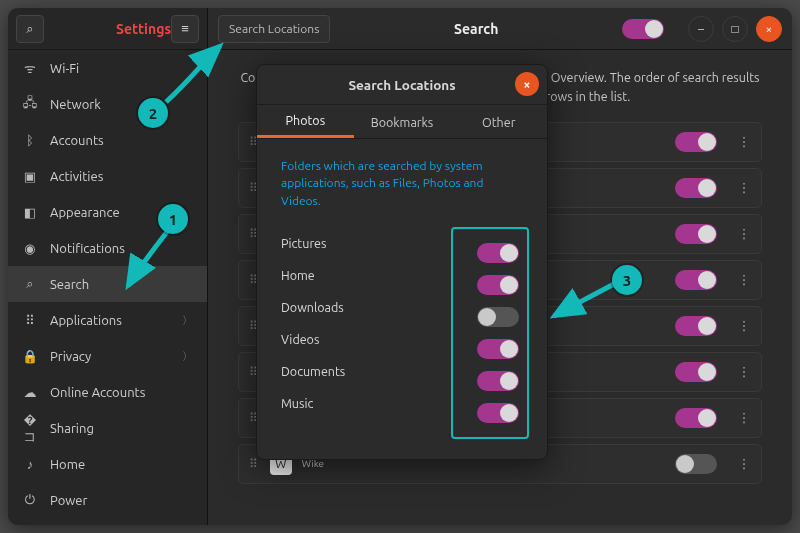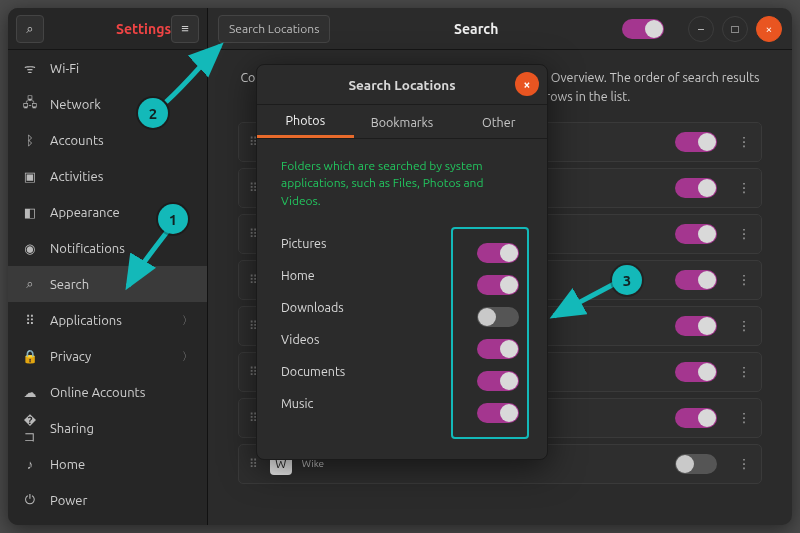--- a/index.html
+++ b/index.html
@@ -42,21 +42,21 @@
   .main-header .tgl{ margin-left:auto;}
   .result-row .tgl{ margin-left:auto;}
   
   .modal { position:absolute; left:256px; top:64px; width:292px; background:#2b2b2b; border:1px solid #1a1a1a; border-radius:8px; box-shadow:0 8px 34px rgba(0,0,0,.55); color:#d8d8d8; z-index:10;}
   .modal-head { height:40px; display:flex; align-items:center; justify-content:center; font-weight:600; font-size:13.5px; position:relative; border-bottom:1px solid #1c1c1c;}
   .modal-head .close { position:absolute; right:8px; top:7px; width:24px;height:24px;border-radius:50%;background:#e95521;color:#fff;display:flex;align-items:center;justify-content:center;font-size:12px;}
   .tabs { display:flex; height:34px; border-bottom:1px solid #1c1c1c;}
   .tab { flex:1; display:flex; align-items:center; justify-content:center; font-size:12.5px; color:#c7c7c7; cursor:pointer;}
   .tab.active { color:#f2f2f2; border-bottom:3px solid #e86a2b;}
   .modal-body { padding:18px 18px 20px 18px;}
-  .modal-body .desc { font-size:12px; line-height:1.45; color:#22c55e; margin:0 6px 18px 6px;}
+  .modal-body .desc { font-size:12px; line-height:1.45; color:#0ea5e9; margin:0 6px 18px 6px;}
   .folder-list { border:2px solid #13b9b9; border-radius:4px; padding:8px 8px 8px 0;}
   .frow { display:flex; align-items:center; height:32px; padding-left:4px;}
   .frow .tgl{ margin-left:auto;}
   .folder-wrap{ display:flex;}
   .folder-wrap .labels{ flex:1; padding-left:6px;}
   .folder-wrap .labels .flabel{ height:32px; display:flex; align-items:center; font-size:12.5px;}
   
   .badge { position:absolute; width:30px; height:30px; border-radius:50%; background:#13b9b9; color:#122; font-weight:700; display:flex; align-items:center; justify-content:center; font-size:15px; z-index:40; box-shadow:0 0 0 2px rgba(0,0,0,.25);}
   .arrow { position:absolute; z-index:39; pointer-events:none;}
   .arrow svg { overflow:visible;}

